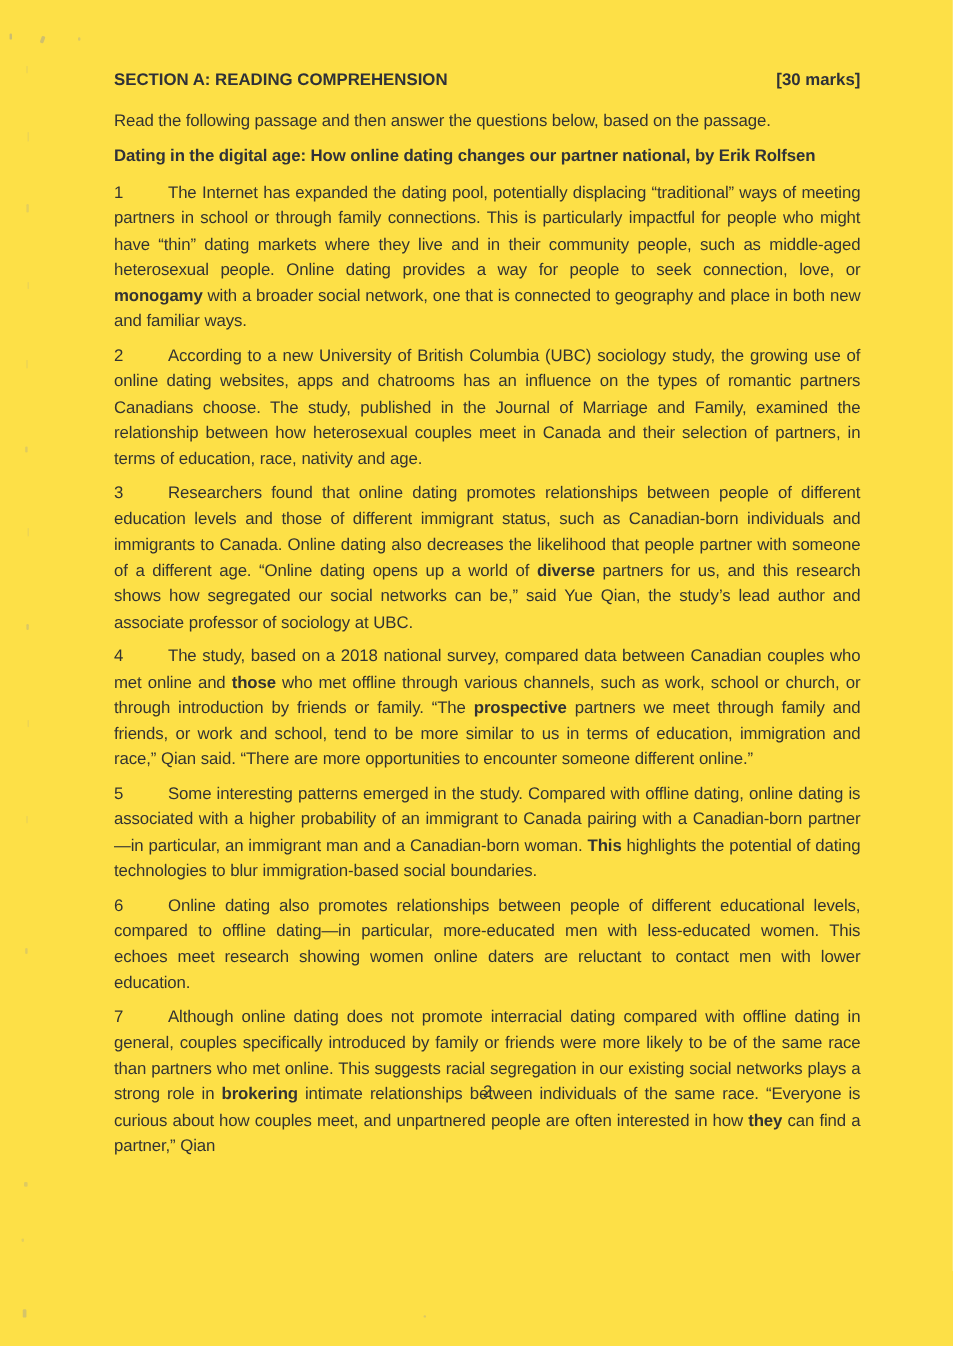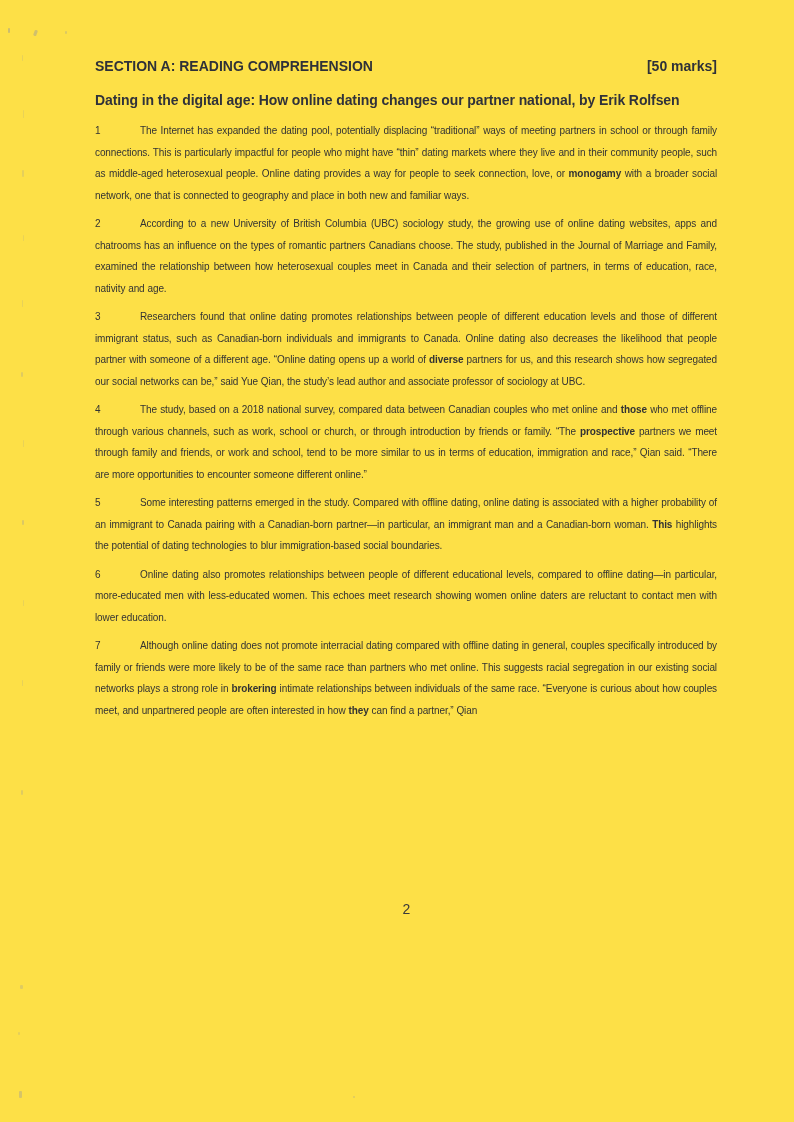--- a/index.html
+++ b/index.html
@@ -39,21 +39,21 @@
   .passage-title {
     margin: 0 0 9px 0;
     font-size: 14px;
     font-weight: 700;
     line-height: 21.5px;
     letter-spacing: -0.1px;
     color: #30323a;
   }
   .para {
     margin: 0 0 7px 0;
-    font-size: 10px;
+    font-size: 14px;
     line-height: 21.5px;
     text-align: justify;
     letter-spacing: -0.1px;
     word-spacing: 0.2px;
   }
   .para-num {
     display: inline-block;
     width: 45px;
   }
   .bold { font-weight: 700; }
@@ -76,23 +76,24 @@
 </style>
 </head>
 <body>
 
 <div class="page">
 
   <div class="content">
 
     <div class="header-row">
       <span>SECTION A: READING COMPREHENSION</span>
-      <span>[50 marks]</span>
+      <span>[30 marks]</span>
     </div>
 
+    <p class="instruction">Read the following passage and then answer the questions below, based on the passage.</p>
 
     <p class="passage-title">Dating in the digital age: How online dating changes our partner national, by Erik Rolfsen</p>
 
     <p class="para"><span class="para-num">1</span><span><span>The Internet has expanded the dating pool, potentially displacing “traditional” ways of meeting partners in school or through family connections. This is particularly impactful for people who might have “thin” dating markets where they live and in their community people, such as middle-aged heterosexual people. Online dating provides a way for people to seek connection, love, or </span><span class="bold">monogamy</span><span> with a broader social network, one that is connected to geography and place in both new and familiar ways.</span></span></p>
 
     <p class="para"><span class="para-num">2</span><span><span>According to a new University of British Columbia (UBC) sociology study, the growing use of online dating websites, apps and chatrooms has an influence on the types of romantic partners Canadians choose. The study, published in the </span><span class="italic">Journal of Marriage and Family</span><span>, examined the relationship between how heterosexual couples meet in Canada and their selection of partners, in terms of education, race, nativity and age.</span></span></p>
 
     <p class="para"><span class="para-num">3</span><span><span>Researchers found that online dating promotes relationships between people of different education levels and those of different immigrant status, such as Canadian-born individuals and immigrants to Canada. Online dating also decreases the likelihood that people partner with someone of a different age. “Online dating opens up a world of </span><span class="bold">diverse</span><span> partners for us, and this research shows how segregated our social networks can be,” said Yue Qian, the study’s lead author and associate professor of sociology at UBC.</span></span></p>
 
     <p class="para"><span class="para-num">4</span><span><span>The study, based on a 2018 national survey, compared data between Canadian couples who met online and </span><span class="bold">those</span><span> who met offline through various channels, such as work, school or church, or through introduction by friends or family. “The </span><span class="bold">prospective</span><span> partners we meet through family and friends, or work and school, tend to be more similar to us in terms of education, immigration and race,” Qian said. “There are more opportunities to encounter someone different online.”</span></span></p>

